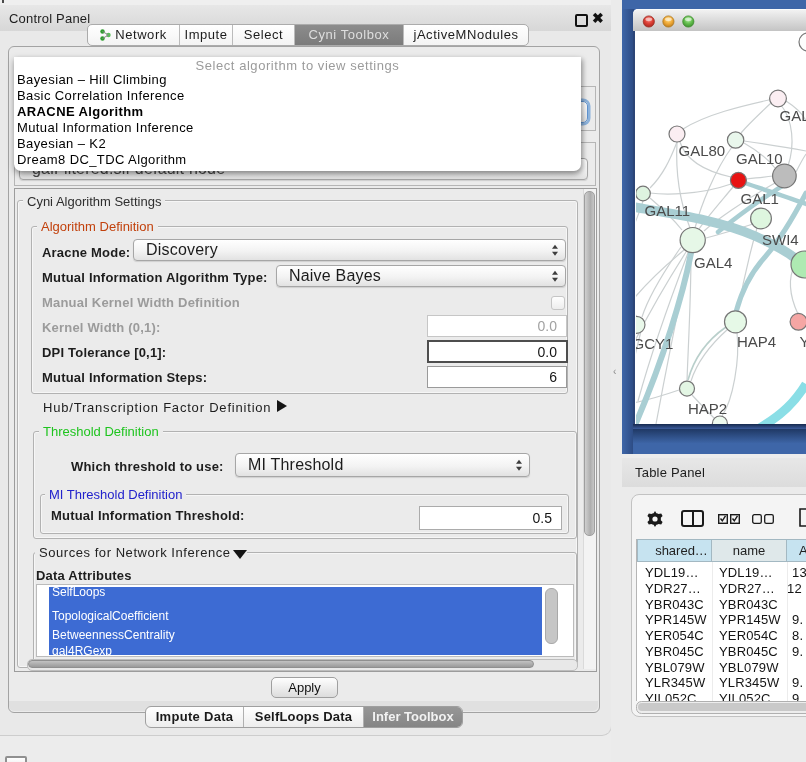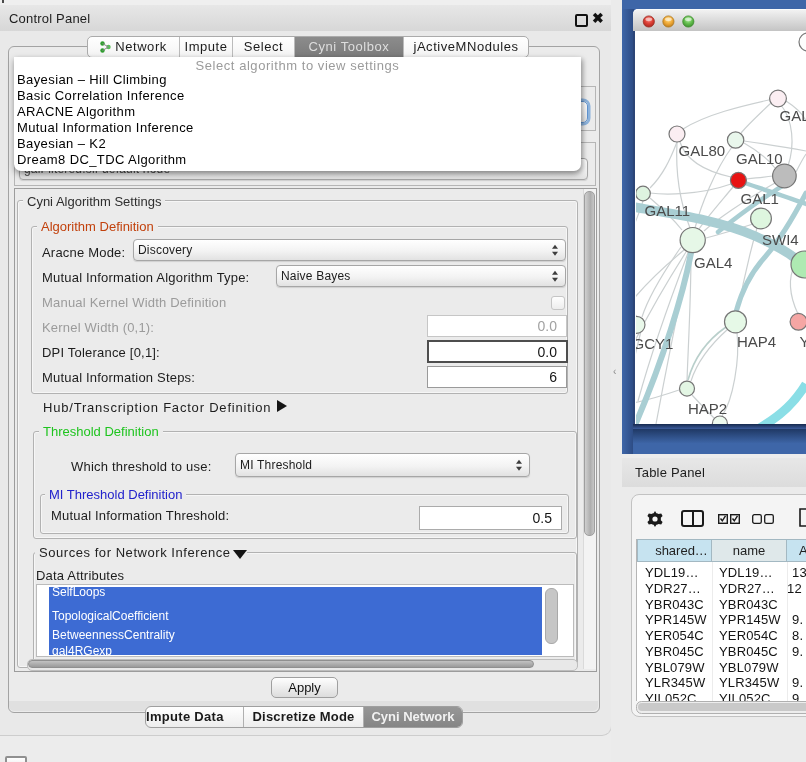--- a/index.html
+++ b/index.html
@@ -1,24 +1,24 @@
 <!DOCTYPE html>
 <html><head>
 <meta charset="utf-8">
 <style>
 html,body{margin:0;padding:0}
 #app{position:relative;width:806px;height:762px;overflow:hidden;background:#ececec;
  font-family:"Liberation Sans",sans-serif;-webkit-font-smoothing:antialiased}
 .ab{position:absolute}
 .f13{font-size:13px;line-height:15px;color:#1d1d1d;letter-spacing:.2px}
-.b{font-weight:normal}
+.b{font-weight:bold}
 .gray{color:#9b9b9b}
 .combo{position:absolute;border:1px solid #a6a6a6;border-radius:4px;
  background:linear-gradient(#ffffff,#f3f3f3 55%,#e2e2e2);box-shadow:0 1px 1px rgba(0,0,0,.12)}
-.combo .txt{position:absolute;left:4px;top:50%;transform:translateY(-50%);font-size:12px;color:#1c1c1c;letter-spacing:.2px;white-space:nowrap}
+.combo .txt{position:absolute;left:12px;top:50%;transform:translateY(-50%);font-size:16px;color:#1c1c1c;letter-spacing:.2px;white-space:nowrap}
 .arrs{position:absolute;right:7px;top:50%;transform:translateY(-50%)}
 .arrs .u{width:0;height:0;border-left:3.5px solid transparent;border-right:3.5px solid transparent;border-bottom:4.5px solid #3d3d3d;margin-bottom:2.5px}
 .arrs .d{width:0;height:0;border-left:3.5px solid transparent;border-right:3.5px solid transparent;border-top:4.5px solid #3d3d3d}
 .gbox{position:absolute;border:1px solid #b2b2b2;border-radius:3px;box-shadow:inset 0 0 0 1px rgba(255,255,255,.55)}
 .glab{position:absolute;background:#ebebeb;padding:0 4px;font-size:13px;line-height:13px;white-space:nowrap}
 .field{position:absolute;background:#fff;font-size:14px;color:#141414;text-align:right}
 .field span{position:absolute;right:9px;top:50%;transform:translateY(-50%)}
 </style>
 </head>
 <body>
@@ -117,26 +117,26 @@
   <div class="ab" style="left:15px;top:43px;font-size:12px;color:#fff">BetweennessCentrality</div>
   <div class="ab" style="left:15px;top:59px;font-size:12px;color:#fff">gal4RGexp</div>
   <div class="ab" style="left:508px;top:3px;width:11px;height:54px;border:1px solid #a9a9a9;border-radius:6px;background:#c6c6c6"></div>
 </div>
 <div class="ab" style="left:27px;top:659px;width:549px;height:10px;border:1px solid #bdbdbd;border-radius:5px;background:#e8e8e8"></div>
 <div class="ab" style="left:28px;top:660px;width:506px;height:8px;border-radius:4px;background:linear-gradient(#c2c2c2,#9a9a9a);border:0.5px solid #8f8f8f;box-sizing:border-box"></div>
 
 <div class="ab" style="left:271px;top:677px;width:65px;height:19px;border:1px solid #9f9f9f;border-radius:5px;background:linear-gradient(#fefefe,#dcdcdc);text-align:center;font-size:13px;line-height:19px;color:#111">Apply</div>
 
 <div class="ab" style="left:145px;top:706px;width:316px;height:20px;border:1px solid #9f9f9f;border-radius:6px;background:linear-gradient(#ffffff,#ededed);overflow:hidden;display:flex">
-  <div style="width:97px;border-right:1px solid #b0b0b0;text-align:left;font-size:13px;font-weight:bold;line-height:20px;color:#1a1a1a;letter-spacing:.3px">Impute Data</div>
-  <div style="width:119px;border-right:1px solid #b0b0b0;text-align:center;font-size:13px;font-weight:bold;line-height:20px;color:#1a1a1a;letter-spacing:.2px">Discretize Mode</div>
-  <div style="flex:1;text-align:center;font-size:13px;font-weight:bold;line-height:20px;color:#f2f2f2;background:linear-gradient(#979797,#858585)">Cyni Network</div>
-</div>
-
-<div class="ab" style="left:87px;top:36px;width:440px;height:20px;border:1px solid #ababab;border-radius:5px;background:linear-gradient(#ffffff,#f3f3f3);overflow:hidden;display:flex;z-index:30">
+  <div style="width:97px;border-right:1px solid #b0b0b0;text-align:center;font-size:13px;font-weight:bold;line-height:20px;color:#1a1a1a;letter-spacing:.3px">Impute Data</div>
+  <div style="width:119px;border-right:1px solid #b0b0b0;text-align:center;font-size:13px;font-weight:bold;line-height:20px;color:#1a1a1a;letter-spacing:.2px">SelfLoops Data</div>
+  <div style="flex:1;text-align:center;font-size:13px;font-weight:bold;line-height:20px;color:#f2f2f2;background:linear-gradient(#979797,#858585)">Infer Toolbox</div>
+</div>
+
+<div class="ab" style="left:87px;top:24px;width:440px;height:20px;border:1px solid #ababab;border-radius:5px;background:linear-gradient(#ffffff,#f3f3f3);overflow:hidden;display:flex;z-index:30">
   <div style="width:91px;border-right:1px solid #bbb;text-align:center;font-size:13px;line-height:20px;color:#1c1c1c;letter-spacing:.55px"><svg width="11" height="12" viewBox="0 0 11 12" style="vertical-align:-2px">
           <circle cx="2.5" cy="2.5" r="2.2" fill="#2f9e2f"></circle>
           <circle cx="2.5" cy="9.5" r="2.2" fill="#2f9e2f"></circle>
           <circle cx="8.5" cy="6" r="2.2" fill="#56c056"></circle>
           <path d="M2.5 2.5 8.5 6 2.5 9.5" stroke="#888" stroke-width="1" fill="none"></path>
         </svg> Network</div>
   <div style="width:52px;border-right:1px solid #bbb;text-align:center;font-size:13px;line-height:20px;color:#1c1c1c;letter-spacing:.55px">Impute</div>
   <div style="width:61px;border-right:1px solid #bbb;text-align:center;font-size:13px;line-height:20px;color:#1c1c1c;letter-spacing:.55px">Select</div>
   <div style="width:108px;border-right:1px solid #bbb;text-align:center;font-size:13px;line-height:20px;color:#dedede;letter-spacing:.55px;background:linear-gradient(#8c8c8c,#7b7b7b)">Cyni Toolbox</div>
   <div style="flex:1;text-align:center;font-size:13px;line-height:20px;color:#1c1c1c;letter-spacing:.55px">jActiveMNodules</div>

